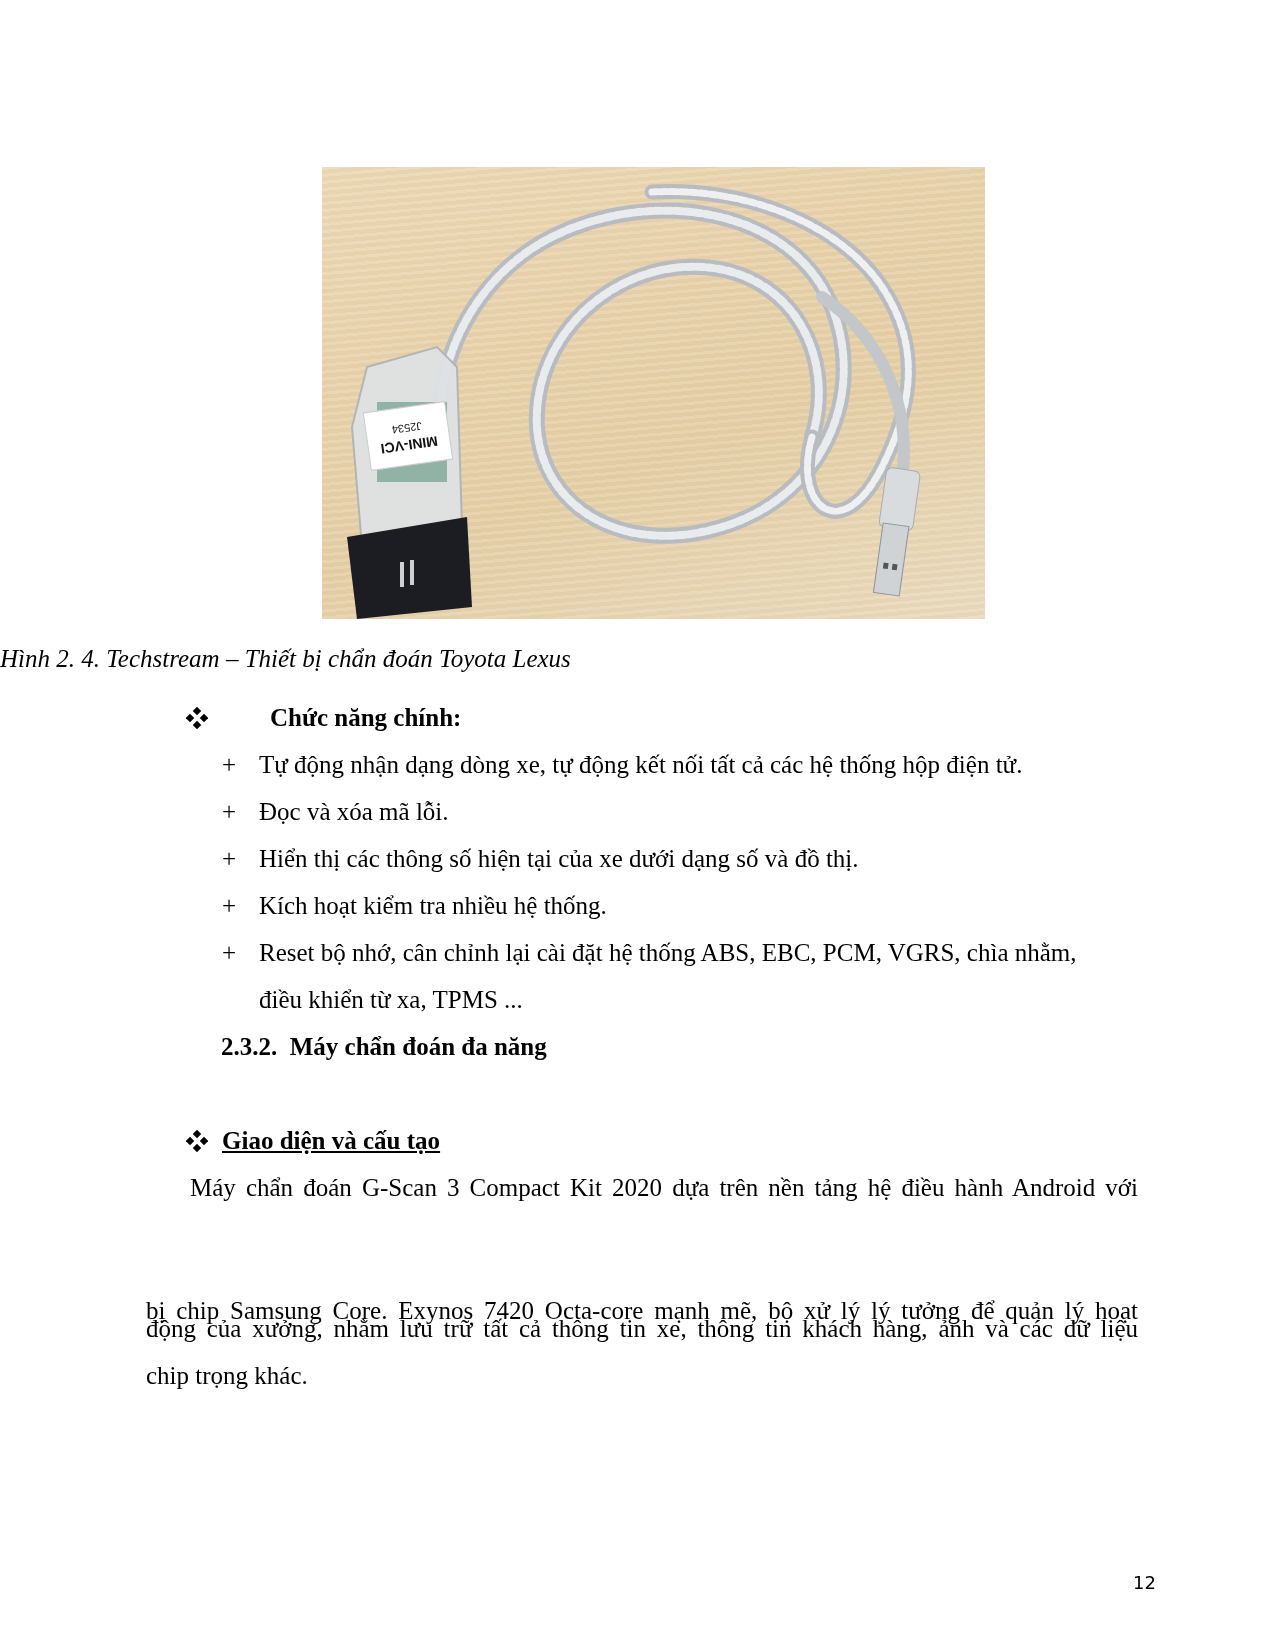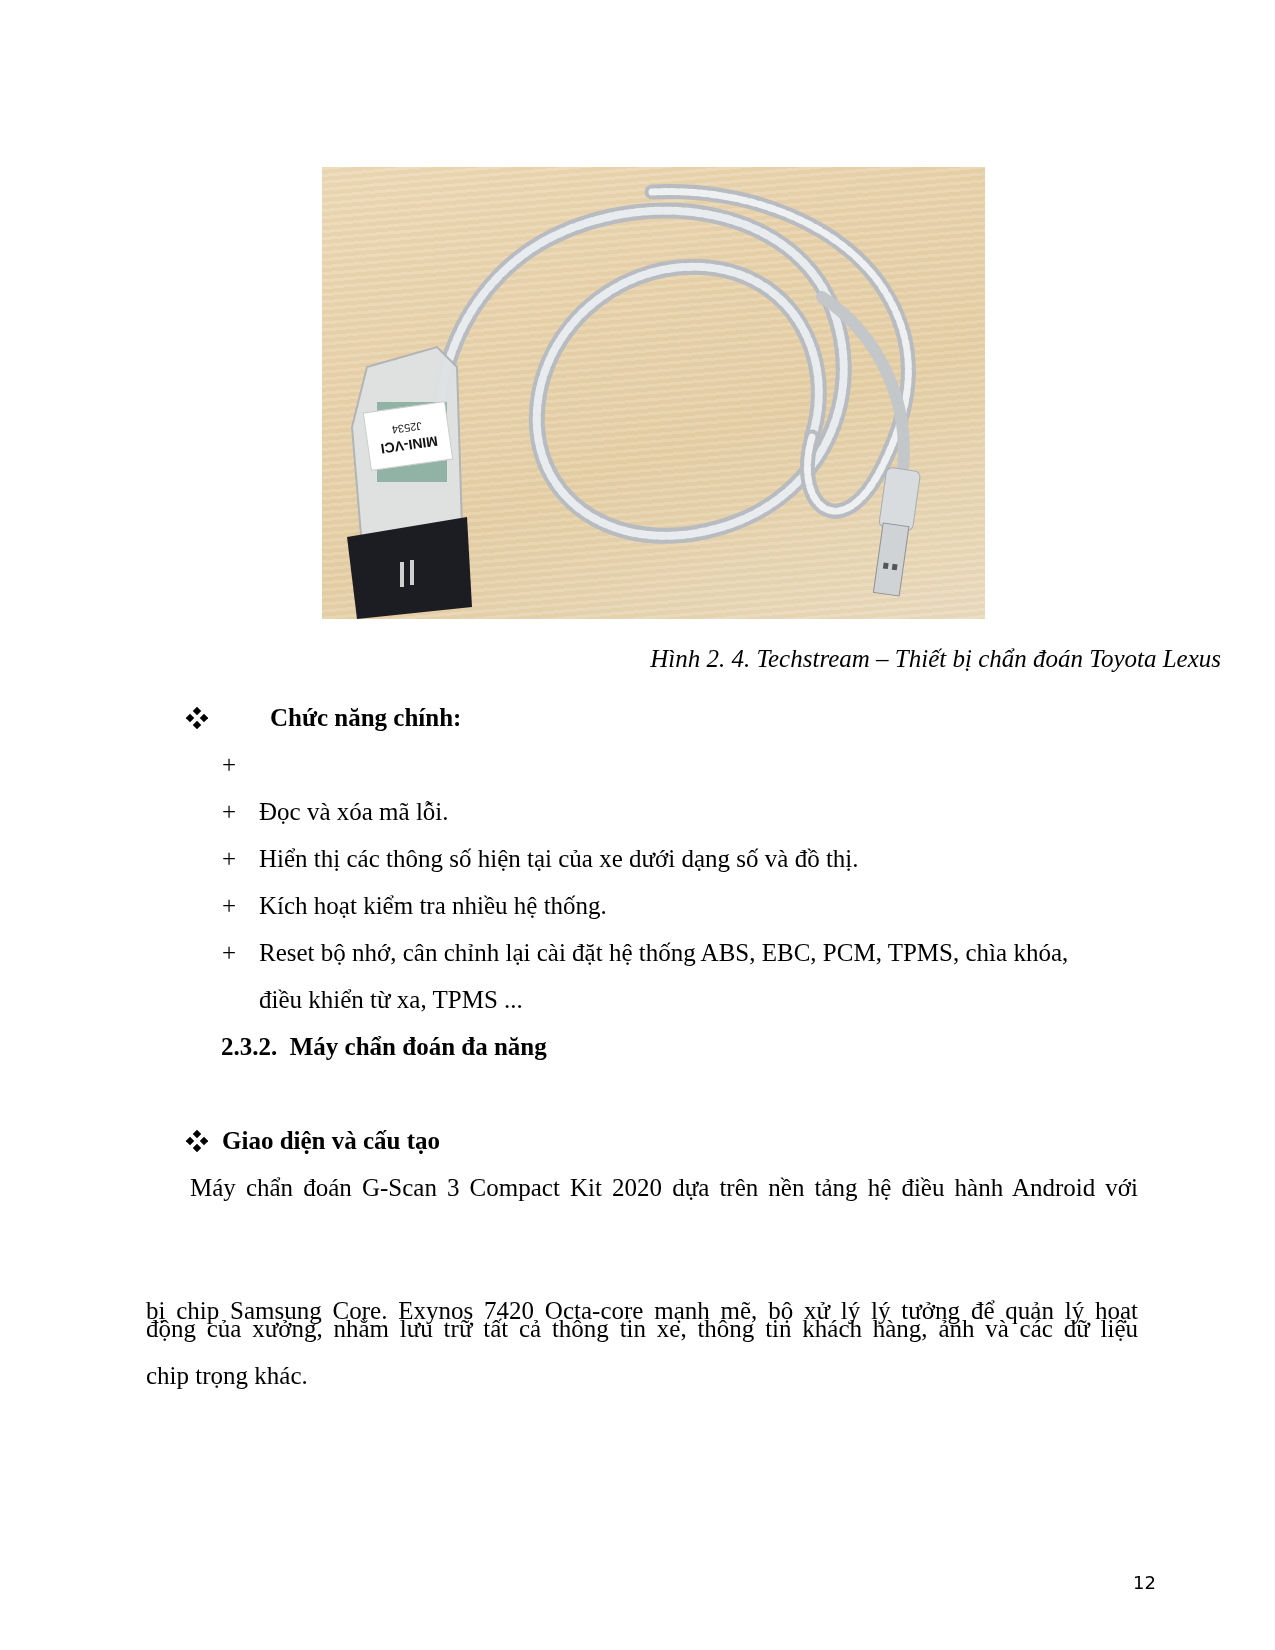--- a/index.html
+++ b/index.html
@@ -7,21 +7,21 @@
          font-family: "Liberation Serif", "DejaVu Serif", serif; color: #000; }
   .page { position: absolute; inset: 0; }
 
   
   .figure { position: absolute; left: 322px; top: 167px; width: 663px; height: 452px; overflow: hidden;
             background: linear-gradient(160deg, #ecd9b6 0%, #e8d2ab 35%, #e5cfa6 60%, #eadbbf 100%); }
   .figure .grain { position: absolute; inset: 0;
             background: repeating-linear-gradient(175deg, rgba(255,255,255,0.10) 0 3px, rgba(180,150,100,0.06) 3px 7px); }
   .figure svg { position: absolute; inset: 0; }
 
-  .caption { position: absolute; left: 0; width: 1221px; top: 644px; text-align: right;
+  .caption { position: absolute; left: 0; width: 1221px; top: 644px; text-align: left;
              font-style: italic; font-size: 25px; line-height: 30px; }
 
   .line { position: absolute; font-size: 25px; line-height: 30px; white-space: nowrap; }
   .bold { font-weight: bold; }
   .diamond { position: absolute; width: 22px; height: 22px; }
   .plus { position: absolute; font-size: 25px; line-height: 30px; }
   .pagenum { position: absolute; left: 1133px; top: 1527px; font-family: "DejaVu Sans", "Liberation Sans", sans-serif;
              font-size: 18px; line-height: 22px; margin-top: 45px; }
 </style>
 </head>
@@ -65,46 +65,47 @@
 
   <svg class="diamond" style="left:186px; top:707px;" viewBox="0 0 22 22">
     <rect x="8" y="1" width="6" height="6" transform="rotate(45 11 4)" fill="#000"></rect>
     <rect x="8" y="15" width="6" height="6" transform="rotate(45 11 18)" fill="#000"></rect>
     <rect x="1" y="8" width="6" height="6" transform="rotate(45 4 11)" fill="#000"></rect>
     <rect x="15" y="8" width="6" height="6" transform="rotate(45 18 11)" fill="#000"></rect>
   </svg>
   <div class="line bold" style="left:222px; top:703px;margin-left:48px;">Chức năng chính:</div>
 
   <div class="plus" style="left:222px; top:750px;">+</div>
+  <div class="line" style="left:259px; top:750px;">Tự động nhận dạng dòng xe, tự động kết nối tất cả các hệ thống hộp điện tử.</div>
 
   <div class="plus" style="left:222px; top:797px;">+</div>
   <div class="line" style="left:259px; top:797px;">Đọc và xóa mã lỗi.</div>
 
   <div class="plus" style="left:222px; top:844px;">+</div>
   <div class="line" style="left:259px; top:844px;">Hiển thị các thông số hiện tại của xe dưới dạng số và đồ thị.</div>
 
   <div class="plus" style="left:222px; top:891px;">+</div>
   <div class="line" style="left:259px; top:891px;">Kích hoạt kiểm tra nhiều hệ thống.</div>
 
   <div class="plus" style="left:222px; top:938px;">+</div>
-  <div class="line" style="left:259px; top:938px; width:880px; text-align:justify;">Reset bộ nhớ, cân chỉnh lại cài đặt hệ thống ABS, EBC, PCM, TPMS, chìa khóa,</div>
+  <div class="line" style="left:259px; top:938px; width:880px; text-align:justify;">Reset bộ nhớ, cân chỉnh lại cài đặt hệ thống ABS, EBC, PCM, VGRS, chìa nhằm,</div>
   <div class="line" style="left:259px; top:985px;">điều khiển từ xa, TPMS ...</div>
 
   <div class="line bold" style="left:221px; top:1032px;">
     <span>2.3.2.</span>&nbsp;&nbsp;<span>Máy chẩn đoán đa năng</span>
   </div>
 
 
   <svg class="diamond" style="left:186px; top:1130px;" viewBox="0 0 22 22">
     <rect x="8" y="1" width="6" height="6" transform="rotate(45 11 4)" fill="#000"></rect>
     <rect x="8" y="15" width="6" height="6" transform="rotate(45 11 18)" fill="#000"></rect>
     <rect x="1" y="8" width="6" height="6" transform="rotate(45 4 11)" fill="#000"></rect>
     <rect x="15" y="8" width="6" height="6" transform="rotate(45 18 11)" fill="#000"></rect>
   </svg>
-  <div class="line bold" style="left:222px; top:1126px;">Giao diện và cấu tạo</div>
+  <div class="line bold" style="left:222px; top:1126px;text-decoration:underline;">Giao diện và cấu tạo</div>
 
   <div class="line" style="left:190px; top:1173px; width:948px; text-align:justify; text-align-last:justify;">Máy chẩn đoán G-Scan 3 Compact Kit 2020 dựa trên nền tảng hệ điều hành Android với</div>
   <div class="line" style="left:146px; top:1267px; width:992px; text-align:justify; text-align-last:justify;margin-top:29px;">bị chip Samsung Core. Exynos 7420 Octa-core mạnh mẽ, bộ xử lý lý tưởng để quản lý hoạt</div>
   <div class="line" style="left:146px; top:1314px; width:992px; text-align:justify; text-align-last:justify;">động của xưởng, nhằm lưu trữ tất cả thông tin xe, thông tin khách hàng, ảnh và các dữ liệu</div>
   <div class="line" style="left:146px; top:1361px;">chip trọng khác.</div>
 
   <div class="pagenum">12</div>
 </div>
 
 </body></html>

